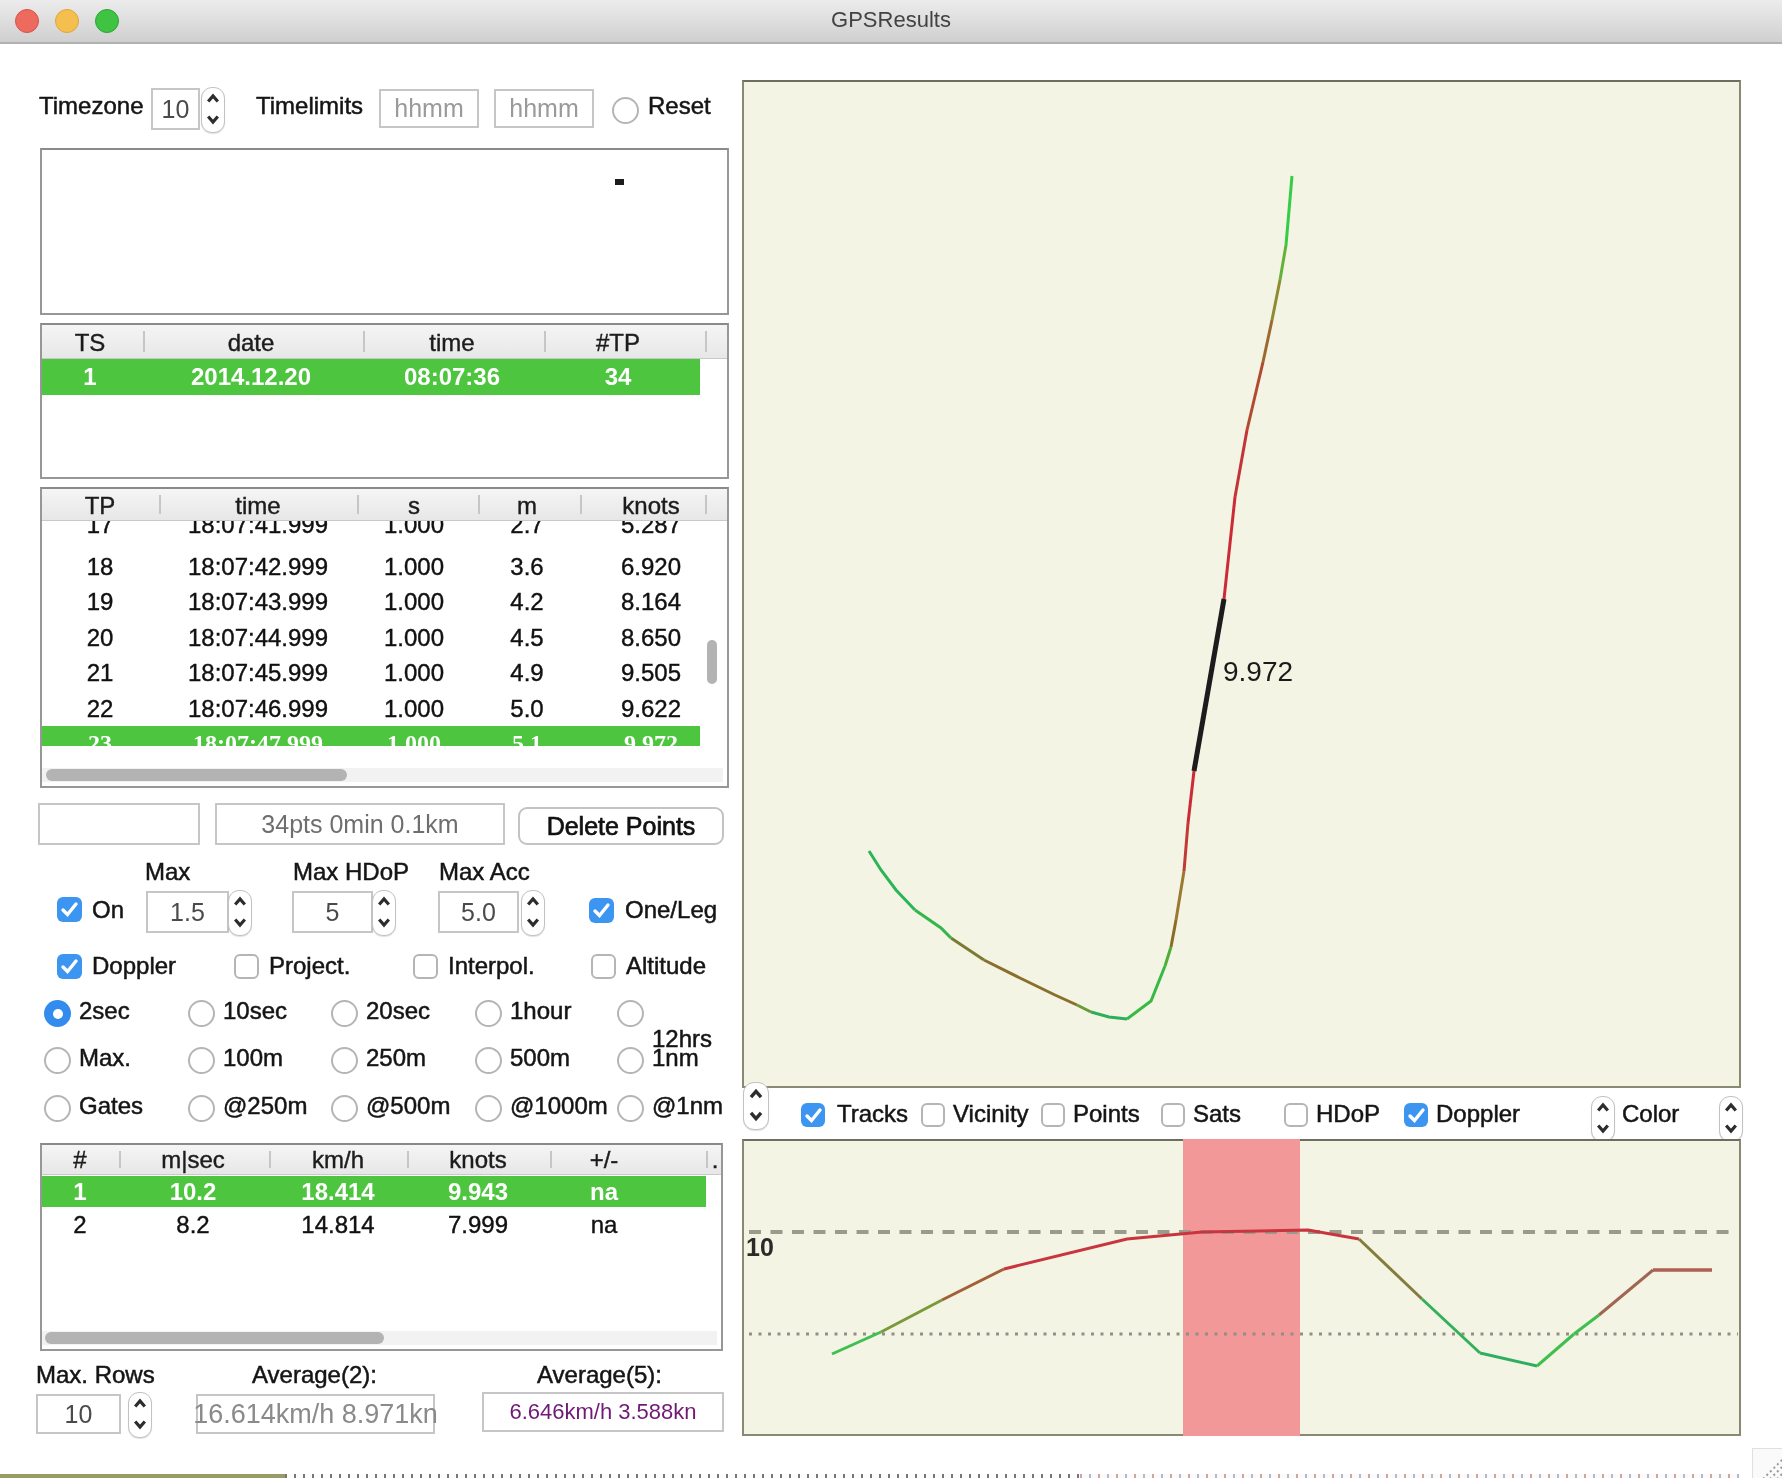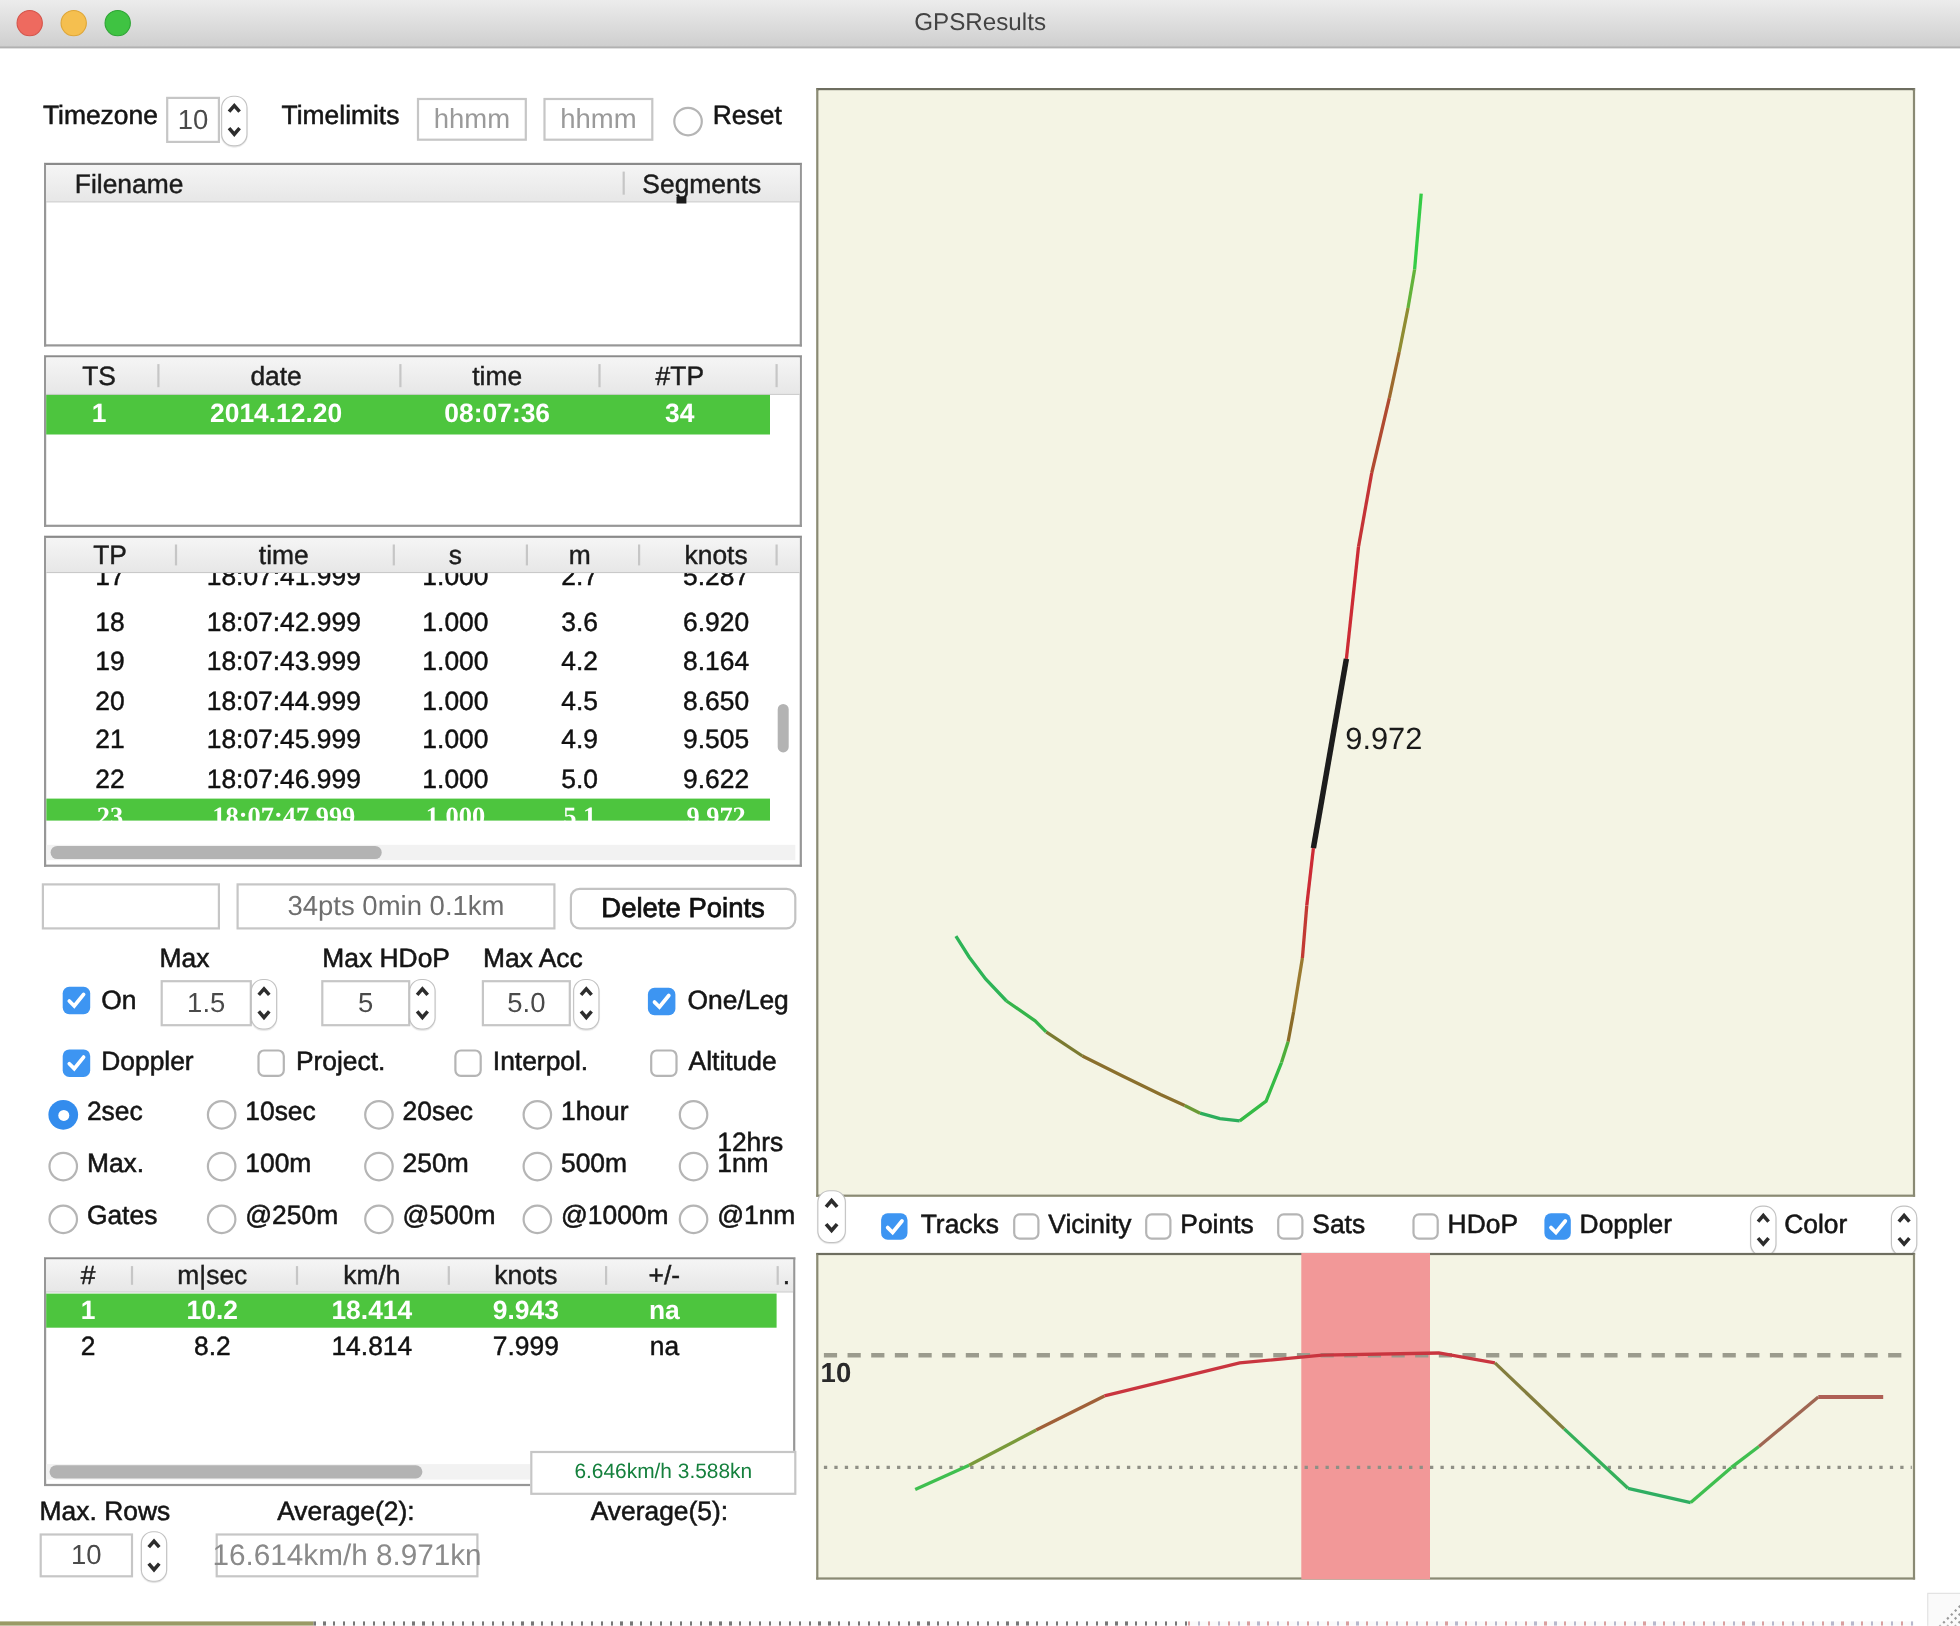--- a/index.html
+++ b/index.html
@@ -45,25 +45,20 @@
       <path d="M2.2 28.5 L7 34 L11.8 28.5" fill="none" stroke="#2d2d2d" stroke-width="3.2"></path>
     </svg>
 </div>
 <div class="lbl" style="left:256px;top:89px;">Timelimits</div>
 <div class="field" style="left:379px;top:89px;width:96px;height:35px;color:#9a9a9a;">hhmm</div>
 <div class="field" style="left:494px;top:89px;width:96px;height:35px;color:#9a9a9a;">hhmm</div>
 <div class="radio" style="left:612px;top:97px;"></div>
 <div class="lbl" style="left:648px;top:89px;">Reset</div>
 
 <div class="tbl" style="left:40px;top:148px;width:685px;height:163px;">
-  <div class="th" style="height:33px;">
-    <div class="hsep" style="left:524px;"></div>
-    <div class="hlbl" style="left:26px;top:4px;transform:none;">Filename</div>
-    <div class="hlbl" style="left:596px;top:4px;">Segments</div>
-  </div>
 </div>
 
 <div class="tbl" style="left:40px;top:323px;width:685px;height:152px;">
   <div class="th" style="height:33px;">
     <div class="hsep" style="left:101px;"></div>
     <div class="hsep" style="left:321px;"></div>
     <div class="hsep" style="left:502px;"></div>
     <div class="hsep" style="left:663px;"></div>
     <div class="hlbl" style="left:48px;top:4px;">TS</div>
     <div class="hlbl" style="left:209px;top:4px;">date</div>
@@ -260,21 +255,21 @@
 <div class="lbl" style="left:252px;top:1358px;">Average(2):</div>
 <div class="lbl" style="left:537px;top:1358px;">Average(5):</div>
 <div class="field" style="left:36px;top:1394px;width:81px;height:36px;">10</div>
 <div class="stepper" style="left:128px;top:1392px;">
   <svg width="14" height="42" viewBox="0 0 14 42">
       <path d="M2.2 13.5 L7 8 L11.8 13.5" fill="none" stroke="#2d2d2d" stroke-width="3.2"></path>
       <path d="M2.2 28.5 L7 34 L11.8 28.5" fill="none" stroke="#2d2d2d" stroke-width="3.2"></path>
     </svg>
 </div>
 <div class="field" style="left:196px;top:1394px;width:235px;height:36px;color:#8a8a8a;font-size:27px;">16.614km/h 8.971kn</div>
-<div class="field" style="left:482px;top:1319px;width:238px;height:36px;color:#15803d;font-size:19px;">6.646km/h 3.588kn</div>
+<div class="field" style="left:482px;top:1392px;width:238px;height:36px;color:#701a75;font-size:22px;">6.646km/h 3.588kn</div>
 
 <div class="abs" style="left:742px;top:80px;width:999px;height:1008px;background:#f4f4e4;border:2px solid #8a8a74;border-top-color:#6e6e60;box-sizing:border-box;">
 <svg width="999" height="1008" viewBox="0 0 999 1008" style="display:block;margin:-2px 0 0 -2px;">
   <polyline points="550,96 544,165" stroke="#35cc46" stroke-width="3" fill="none"></polyline>
   <polyline points="544,165 538,200" stroke="#63b23a" stroke-width="3" fill="none"></polyline>
   <polyline points="538,200 530,240" stroke="#8f8c32" stroke-width="3" fill="none"></polyline>
   <polyline points="530,240 521,282" stroke="#9c6a2e" stroke-width="3" fill="none"></polyline>
   <polyline points="521,282 505,350" stroke="#b04a30" stroke-width="3" fill="none"></polyline>
   <polyline points="505,350 493,417" stroke="#c43336" stroke-width="3" fill="none"></polyline>
   <polyline points="493,417 482,519" stroke="#cc2b35" stroke-width="3" fill="none"></polyline>

